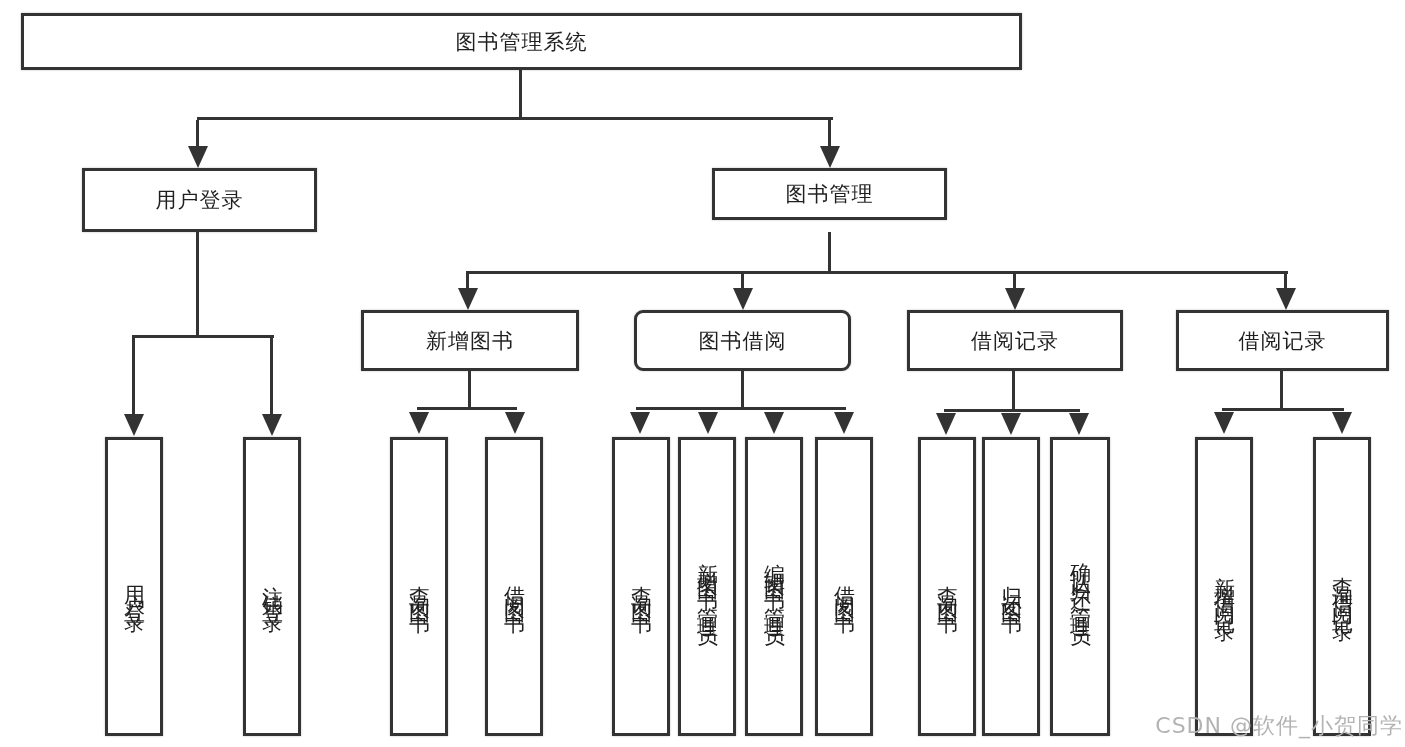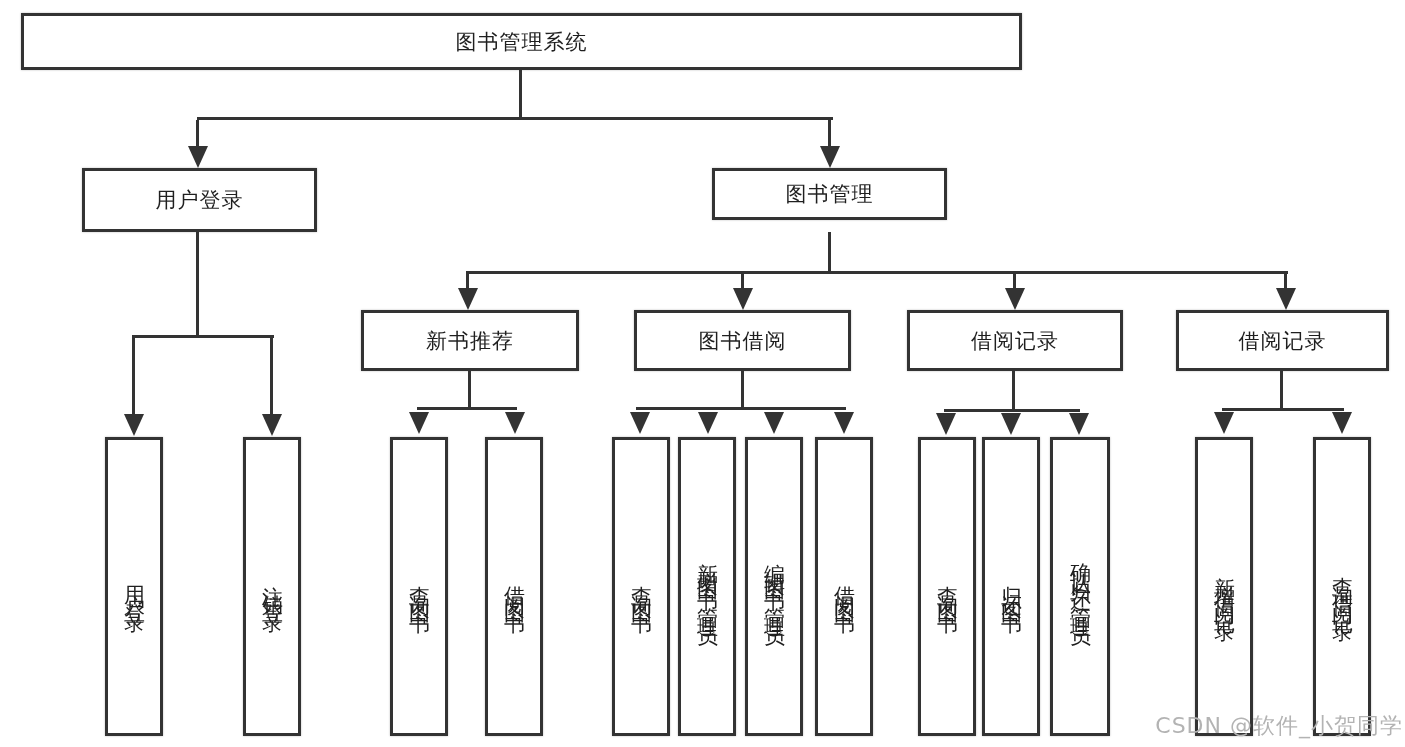--- a/index.html
+++ b/index.html
@@ -73,23 +73,23 @@
   <div class="v-line" style="left:466px;  top:274px; height:16px;"></div>
   <div class="arrow" style="left:458px;  top:288px;"></div>
   <div class="v-line" style="left:741px;  top:274px; height:16px;"></div>
   <div class="arrow" style="left:733px;  top:288px;"></div>
   <div class="v-line" style="left:1013px; top:274px; height:16px;"></div>
   <div class="arrow" style="left:1005px; top:288px;"></div>
   <div class="v-line" style="left:1284px; top:274px; height:16px;"></div>
   <div class="arrow" style="left:1276px; top:288px;"></div>
 
   <div class="box" style="left:361px; top:310px; width:218px; height:61px;">
-    <span class="h-label">新书推荐</span>
+    <span class="h-label">新增图书</span>
   </div>
-  <div class="box" style="left:634px; top:310px; width:217px; height:61px;">
+  <div class="box" style="left:634px; top:310px; width:217px; height:61px;border-radius:9px;">
     <span class="h-label">图书借阅</span>
   </div>
   <div class="box" style="left:907px; top:310px; width:216px; height:61px;">
     <span class="h-label">借阅记录</span>
   </div>
   <div class="box" style="left:1176px; top:310px; width:213px; height:61px;">
     <span class="h-label">借阅记录</span>
   </div>
 
   <div class="v-line" style="left:468px; top:371px; height:39px;"></div>

